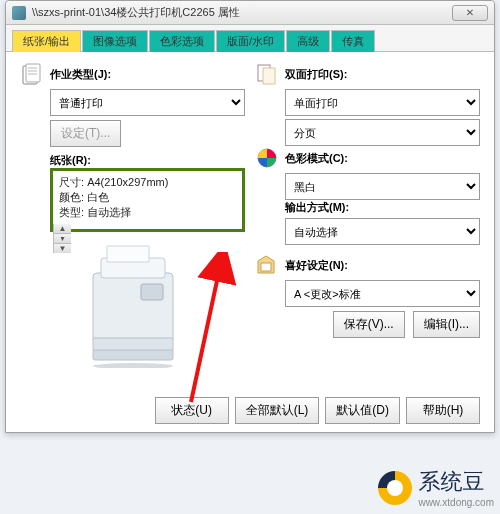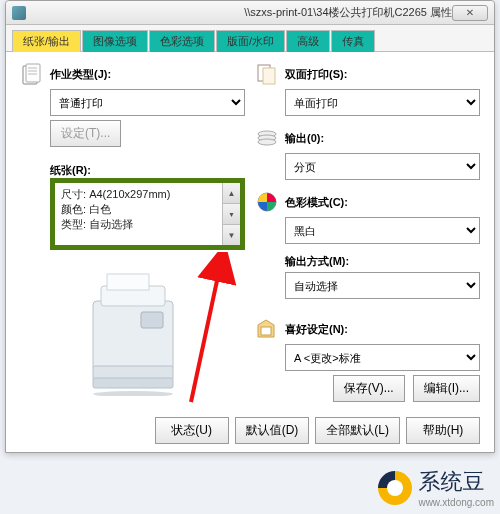--- a/index.html
+++ b/index.html
@@ -1,43 +1,43 @@
 <!DOCTYPE html>
 <html><head>
 <meta charset="utf-8">
 <style>
 * { box-sizing: border-box; margin: 0; padding: 0; font-family: "Microsoft YaHei", SimSun, sans-serif; font-size: 11px; }
 body { background: #eef2f6; width: 500px; height: 514px; position: relative; }
 
 .window { width: 490px; margin-left: 5px; background: #fff; border: 1px solid #a0a0a0; border-radius: 4px 4px 0 0; box-shadow: 0 2px 6px rgba(0,0,0,.2); }
-.titlebar { height: 24px; background: linear-gradient(#f8f8f8,#e4e4e4); border-bottom: 1px solid #bcbcbc; display: flex; align-items: center; padding: 0 6px; border-radius: 4px 4px 0 0; text-align: right; }
+.titlebar { height: 24px; background: linear-gradient(#f8f8f8,#e4e4e4); border-bottom: 1px solid #bcbcbc; display: flex; align-items: center; padding: 0 6px; border-radius: 4px 4px 0 0; }
 .titlebar .appicon { width: 14px; height: 14px; background: linear-gradient(135deg,#6ab,#478); border-radius: 2px; margin-right: 6px; }
 .titlebar .title { flex: 1; color: #333; }
 .closebtn { width: 36px; height: 16px; border: 1px solid #a0a0a0; border-radius: 3px; background: linear-gradient(#f5f5f5,#dcdcdc); display: flex; align-items: center; justify-content: center; font-size: 10px; color: #555; }
 
 .tabs { display: flex; padding: 4px 6px 0 6px; background: #f5f5f5; border-bottom: 1px solid #bcbcbc; }
 .tab { padding: 3px 10px; border: 1px solid #bcbcbc; border-bottom: none; margin-right: 1px; background: #14b8a6; color: #333; position: relative; top: 1px; }
 .tab.active { background: #fde047; font-weight: 400; }
 
 .panel { padding: 10px 14px 50px 14px; background: #fff; display: flex; gap: 10px; position: relative; min-height: 380px; }
 
-.col { flex: 1; display: flex; flex-direction: column; gap: 10px; }
+.col { flex: 1; display: flex; flex-direction: column; }
 
 .group { }
 .grouphead { display: flex; align-items: center; gap: 6px; }
 .grouphead .lbl { font-weight: bold; font-size: 11px; }
 .selectrow { display: flex; margin-top: 3px; }
 .selectrow select { flex: 1; height: 27px; border: 1px solid #9a9a9a; background: #fff; padding-left: 4px; font-size: 11px; }
 .selectrow.indent { margin-left: 30px; }
 .btn { height: 27px; padding: 0 10px; border: 1px solid #9a9a9a; background: linear-gradient(#fefefe,#e6e6e6); display: inline-flex; align-items: center; justify-content: center; font-size: 12px; cursor: default; }
 .btn.disabled { color: #9a9a9a; }
 
 .icon { width: 24px; height: 24px; display: inline-block; }
 
-.paperbox { border: 5px solid #4d7c0f; height: 72px; display: flex; }
+.paperbox { border: 3px solid #4d7c0f; height: 64px; display: flex; flex-direction: column; }
 .paperinfo { padding: 4px 6px; flex: 1; line-height: 15px; color: #222; }
 .scroll { width: 18px; display: flex; flex-direction: column; border-left: 1px solid #bcbcbc; }
 .scroll div { flex: 1; display: flex; align-items: center; justify-content: center; background: linear-gradient(#f3f3f3,#dcdcdc); border-bottom: 1px solid #bcbcbc; font-size: 8px; color: #555; }
 .scroll div:last-child { border-bottom: none; }
 
 .printerimg { margin-top: 6px; align-self: center; }
 
 .smallrow { display: flex; gap: 8px; margin-top: 4px; }
 .smallrow.indent { margin-left: 30px; }
 
@@ -140,30 +140,20 @@
               </svg>
           </span>
           <span class="lbl">双面打印(S):</span>
         </div>
         <div class="selectrow indent">
             <select><option>单面打印</option></select>
           </div>
       </div>
 
       <div class="group">
-        <div class="grouphead">
-          <span class="icon">
-            <svg width="24" height="24">
-                <ellipse cx="12" cy="8" rx="9" ry="3" fill="#eee" stroke="#aaa"></ellipse>
-                <ellipse cx="12" cy="12" rx="9" ry="3" fill="#eee" stroke="#aaa"></ellipse>
-                <ellipse cx="12" cy="16" rx="9" ry="3" fill="#eee" stroke="#aaa"></ellipse>
-              </svg>
-          </span>
-          <span class="lbl">输出(0):</span>
-        </div>
         <div class="selectrow indent">
             <select><option>分页</option></select>
           </div>
       </div>
 
       <div class="group">
         <div class="grouphead">
           <span class="icon">
             <svg width="24" height="24">
                 <circle cx="12" cy="12" r="9" fill="none" stroke="#888"></circle>
@@ -205,22 +195,22 @@
         <div class="smallrow indent" style="justify-content:flex-end;">
           <button class="btn">保存(V)...</button>
           <button class="btn">编辑(I)...</button>
         </div>
       </div>
 
     </div>
 
     <div class="bottombar">
       <button class="btn">状态(U)</button>
+      <button class="btn">全部默认(L)</button>
       <button class="btn">默认值(D)</button>
-      <button class="btn">全部默认(L)</button>
       <button class="btn">帮助(H)</button>
     </div>
 
     <svg class="arrow" width="60" height="160">
       <defs>
           <marker id="ah" markerWidth="10" markerHeight="10" refX="5" refY="5" orient="auto">
             <path d="M0,0 L10,5 L0,10 Z" fill="#e11"></path>
           </marker>
         </defs>
       <line x1="10" y1="150" x2="40" y2="10" stroke="#e11" stroke-width="4" marker-end="url(#ah)"></line>

